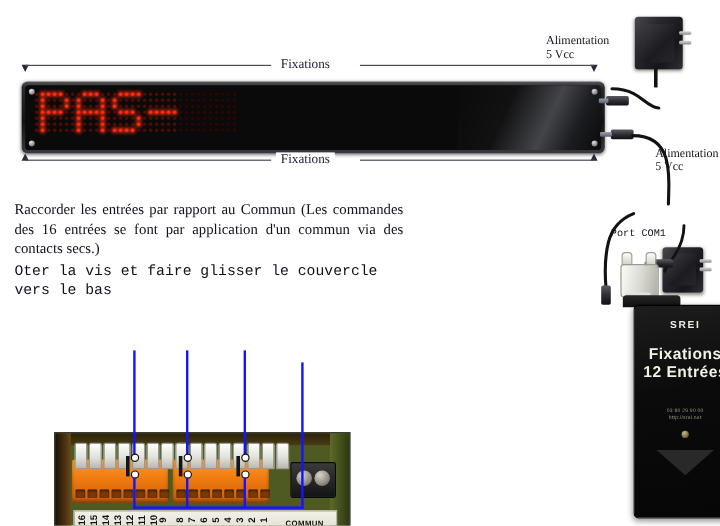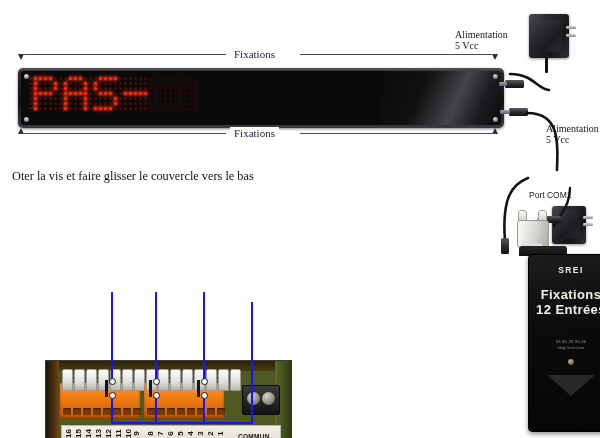--- a/index.html
+++ b/index.html
@@ -31,21 +31,21 @@
          box-shadow:0 0 1px #000;}
   .led-grid{position:absolute;left:7px;top:5px;display:grid;
             grid-template-columns:repeat(34,5px);grid-auto-rows:5px;gap:0;}
   .px{width:3.2px;height:3.2px;border-radius:50%;margin:0.9px;background:#2a0604;}
   .px.on{background:#ff2a10;box-shadow:0 0 3px 1px rgba(255,50,20,.85);}
   .px.dim{background:#4a0d07;}
 
   
   .para{font-family:"Liberation Serif",serif;font-size:12.3px;line-height:16.5px;
         text-align:justify;color:#10101e;}
-  .para .last{text-align:left;}
+  .para .last{text-align:left;font-family:Liberation Mono, monospace;}
 
   
   .photo{background:#4e5a22;border:1px solid #3a3a3a;position:relative;overflow:hidden;}
   .photo-dark-l{position:absolute;left:0;top:0;bottom:0;width:13px;
                 background:linear-gradient(90deg,#1b1206,#4a2f10 60%,#6b4a18);}
   .photo-dark-r{position:absolute;right:0;top:0;bottom:0;width:16px;
                 background:linear-gradient(270deg,#2e3a12,#5d6a28);}
   .pcb-top{position:absolute;left:13px;right:16px;top:0;height:10px;
            background:linear-gradient(180deg,#2a2208,#4a3c12);}
   .conn-block{position:absolute;background:linear-gradient(180deg,#ff9a2e 0%,#f07a10 45%,#c85c06 100%);
@@ -94,22 +94,22 @@
 
   .db9{position:absolute;}
   .db9-shell{position:absolute;border-radius:3px;
              background:linear-gradient(100deg,#fbfbf8,#d8d8d2 55%,#aeaea6);
              border:0.5px solid #9a9a92;}
   .db9-screw{position:absolute;width:7px;height:13px;border-radius:3px;
              background:linear-gradient(180deg,#fdfdfa,#c2c2ba);border:0.5px solid #a0a098;}
   .db9-tail{position:absolute;background:linear-gradient(180deg,#e8e8e2,#b4b4ac);
             border-radius:1px;}
 
-  .com-label{position:absolute;font-family:Liberation Sans, sans-serif;
-             font-size:8.5px;color:#14141e;white-space:nowrap;padding-left:20px;}
+  .com-label{position:absolute;font-family:Liberation Mono, monospace;
+             font-size:8.5px;color:#14141e;white-space:nowrap;}
 
   .unit{position:absolute;background:linear-gradient(170deg,#1d1d1d 0%,#0b0b0b 40%,#060606 100%);
         border-radius:4px;border:1px solid #000;box-shadow:0 2px 5px rgba(0,0,0,.45);}
   .unit-cap{position:absolute;background:linear-gradient(180deg,#262626,#101010);
             border-radius:3px 3px 0 0;}
   .u-brand{position:absolute;width:100%;text-align:center;
            font-family:"Liberation Sans",sans-serif;font-weight:700;
            font-size:8.5px;letter-spacing:1.4px;color:#f0ece0;}
   .u-title{position:absolute;width:100%;text-align:center;
            font-family:"Liberation Sans",sans-serif;font-weight:700;
@@ -468,20 +468,21 @@
   </div>
   <div class="u-micro" style="top:84px;">
     <div>03 80 29 90 00</div>
     <div>http://srei.net</div>
   </div>
   <div class="u-dot" style="left:39px;top:104px;"></div>
   <div class="u-tri" style="left:18px;top:120px;"></div>
 </div>
 
 <div class="abs para" style="left:12px;top:166px;width:324px;">
+  <div>Raccorder les entrées par rapport au Commun (Les commandes des 16 entrées se font par application d'un commun via des contacts secs.)</div>
   <div class="last" style="margin-top:2px;">Oter la vis et faire glisser le couvercle vers le bas</div>
 </div>
 
 <div class="abs photo" style="left:45px;top:256px;width:245px;height:102px;">
   <div class="photo-dark-l"></div>
   <div class="photo-dark-r"></div>
   <div class="pcb-top"></div>
 
   <div class="conn-block" style="left:14px;top:22px;width:80px;height:36px;">
     <div class="lever-row">

